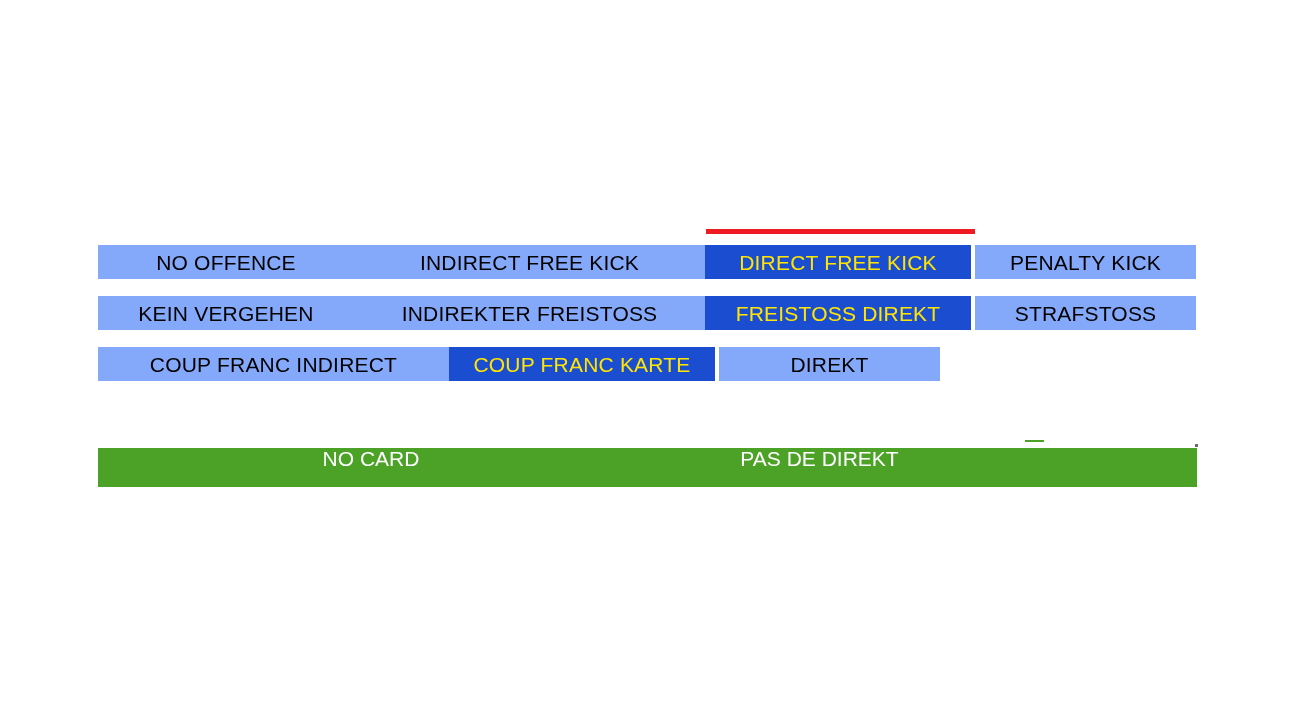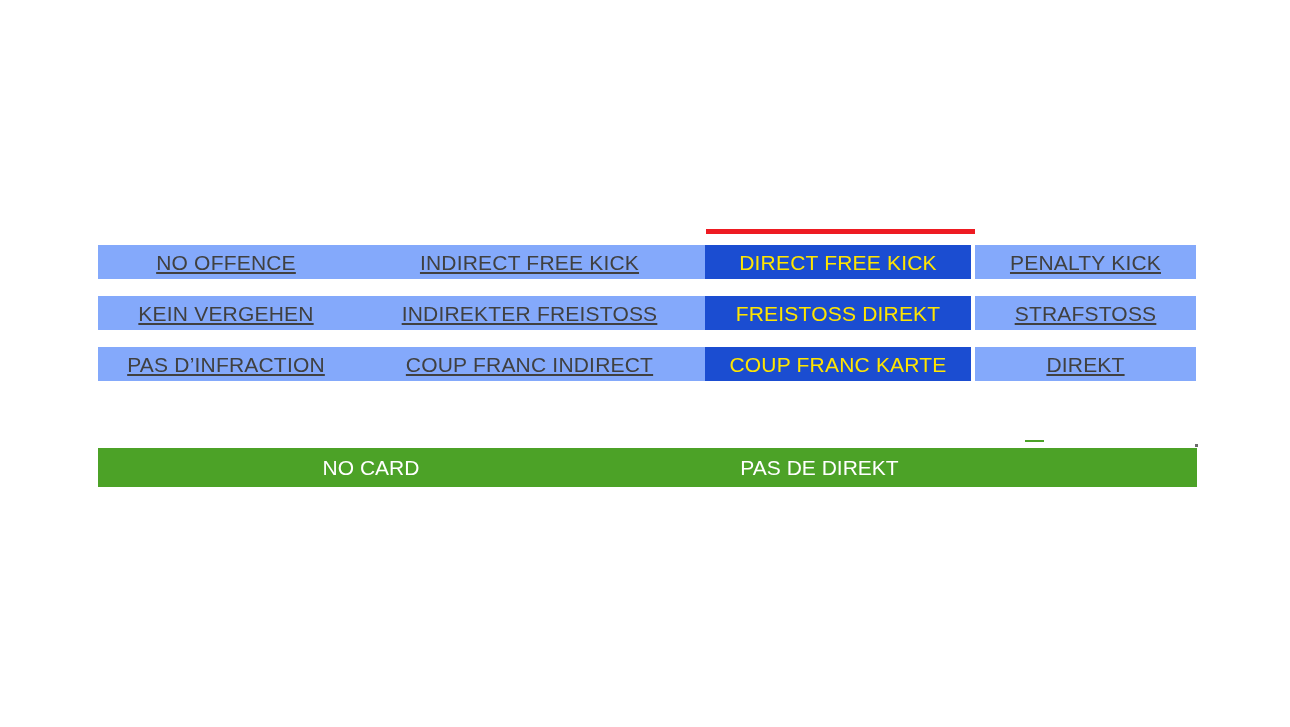--- a/index.html
+++ b/index.html
@@ -48,22 +48,21 @@
     font-size: 21px;
     font-weight: 400;
     letter-spacing: 0.2px;
     white-space: nowrap;
     line-height: 1;
   }
 
   
   .cell.light {
     background: #84A9FB;
-    color: #404040;
-    text-decoration: underline;
+    color: #000000;
   }
   
   .cell.accent {
     background: #1B4DD1;
     color: #FFE500;
   }
 
   
   .c1 { width: 256px; }
   .c2 { width: 351px; }
@@ -87,21 +86,20 @@
     top: 448px;
     width: 1099px;
     height: 39px;
     background: #4CA227;
     display: flex;
     align-items: center;
   }
   .card-seg {
     height: 39px;
     display: flex;
-    align-items: center;
     justify-content: center;
     color: #ffffff;
     font-size: 21px;
     white-space: nowrap;
     line-height: 1;
     box-sizing: border-box;
   }
   .card-seg.s1 { width: 550px; padding-left: 0; justify-content: center; }
   .card-seg.s1 > span { transform: translateX(-2px); }
   .card-seg.s2 { width: 206px; }
@@ -143,21 +141,20 @@
     </div>
 
     <div class="row">
       <div class="cell light c1">KEIN VERGEHEN</div>
       <div class="cell light c2">INDIREKTER FREISTOSS</div>
       <div class="cell accent c3">FREISTOSS DIREKT</div>
       <div class="cell light c4">STRAFSTOSS</div>
     </div>
 
     <div class="row">
-      <div class="cell light c1">PAS D’INFRACTION</div>
       <div class="cell light c2">COUP FRANC INDIRECT</div>
       <div class="cell accent c3">COUP FRANC KARTE</div>
       <div class="cell light c4">DIREKT</div>
     </div>
 
   </div>
 
   <div class="green-tick"></div>
   <div class="corner-dot"></div>
 

